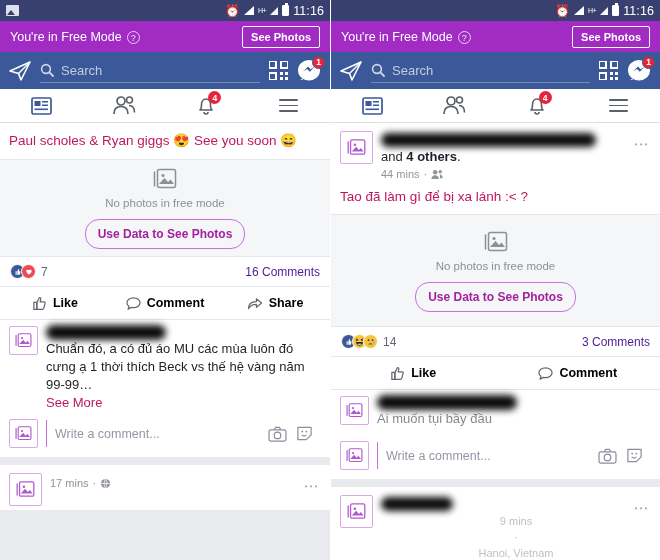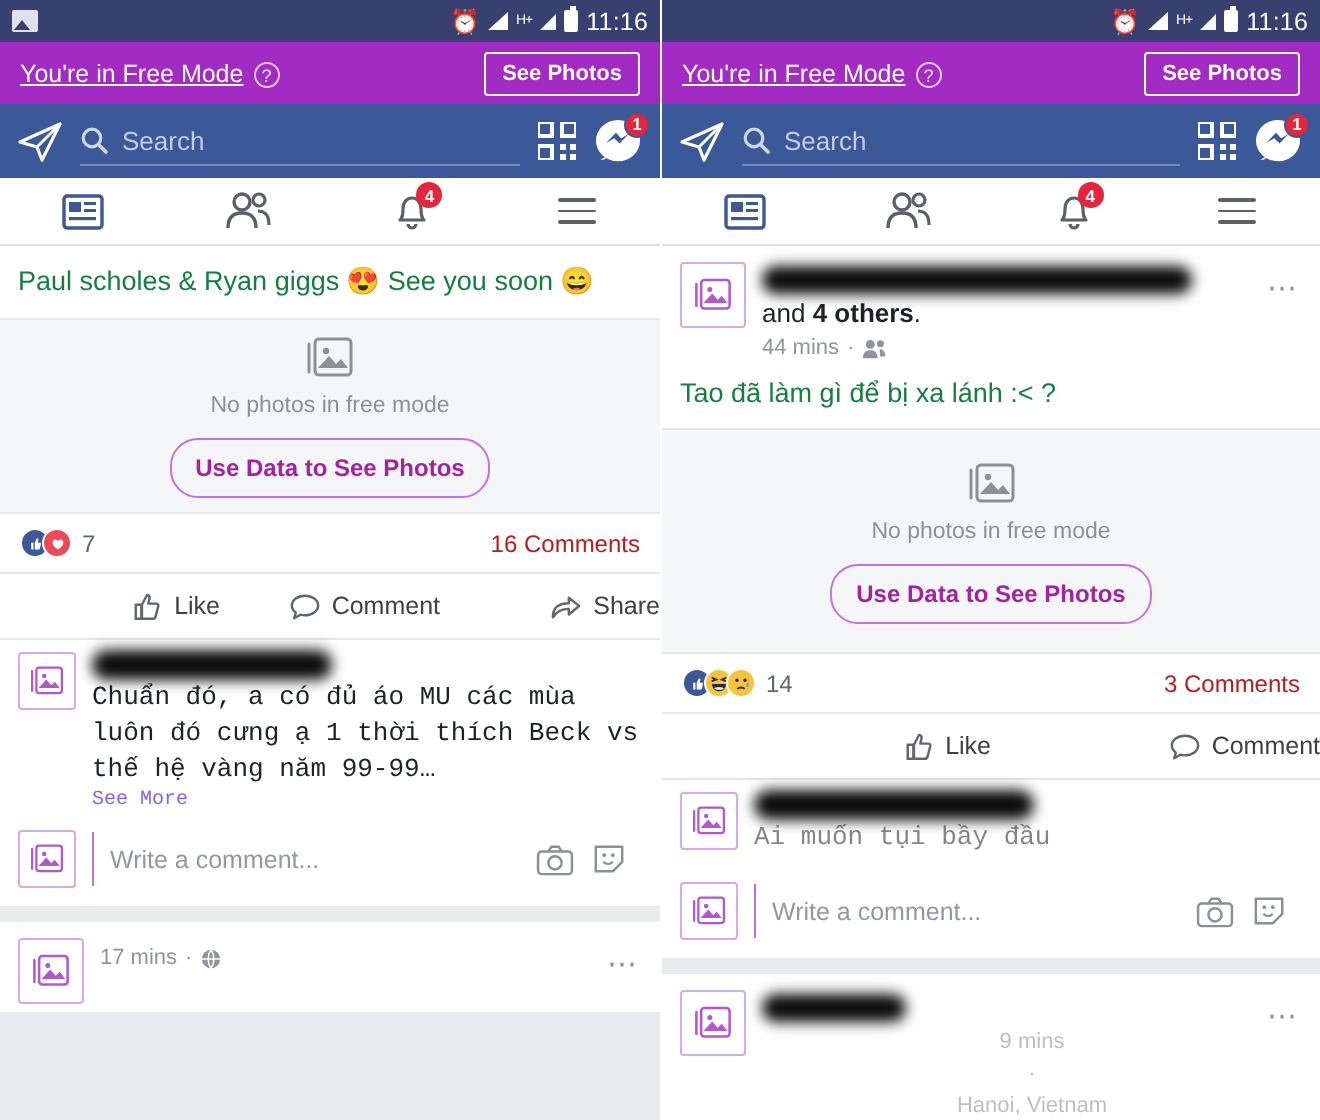--- a/index.html
+++ b/index.html
@@ -35,21 +35,21 @@
   .sb-hplus { font-size:7px; letter-spacing:-0.5px; }
   .sb-batt { width:7px; height:11px; border:1.5px solid #fff; border-radius:1px; position:relative; background:#fff;}
   .sb-batt::before{content:"";position:absolute;top:-3px;left:1.5px;width:3px;height:2px;background:#fff;}
   .sb-time { font-size:12.5px; font-weight:500; letter-spacing:0.1px; }
 
   
   .freemode {
     height:31px; background:#a22bc4; display:flex; align-items:center;
     padding:0 10px; color:#fff;
   }
-  .freemode .fm-text { font-size:12.5px;text-decoration:underline; }
+  .freemode .fm-text { font-size:12.5px; }
   .fm-help {
     display:inline-flex; align-items:center; justify-content:center;
     width:13px; height:13px; border:1px solid rgba(255,255,255,.75);
     border-radius:50%; font-size:9px; margin-left:5px; color:rgba(255,255,255,.9);
     position:relative; top:1px;
   }
   .fm-btn {
     margin-left:auto; border:1px solid #fff; color:#fff; background:transparent;
     font-size:11px; font-weight:bold; padding:4px 8px; border-radius:2px;
     font-family:"Liberation Sans", sans-serif; cursor:pointer;
@@ -99,21 +99,21 @@
   .post-meta { margin-left:8px; flex:1; min-width:0; padding-top:1px; }
   .redact {
     background:#0a0a0a; border-radius:12px; display:inline-block;
     filter: blur(3.5px);
   }
   .namerow { font-size:13px; color:#1d2129; line-height:16px; }
   .namerow b { font-weight:bold; }
   .timestamp { font-size:11px; color:#90949c; margin-top:3px; display:flex; align-items:center; gap:4px;}
   .dots { position:absolute; right:10px; top:12px; color:#90949c; letter-spacing:1.5px; font-size:15px; }
 
-  .status-text { font-size:13.5px; color:#15803d; padding:4px 9px 8px 9px; line-height:18px; }
+  .status-text { font-size:13.5px; color:#be185d; padding:4px 9px 8px 9px; line-height:18px; }
 
   
   .photo-box {
     background:#f5f6f7; border-top:1px solid #e4e6eb; border-bottom:1px solid #e4e6eb;
     display:flex; flex-direction:column; align-items:center; justify-content:center;
   }
   .photo-box .cap { font-size:11.5px; color:#8d9096; margin-top:6px; }
   .use-data {
     margin-top:10px; border:1.3px solid #c66fe0; color:#a4219f; background:transparent;
     font-size:12px; font-weight:bold; padding:7px 12px; border-radius:14px;
@@ -126,33 +126,33 @@
     border-bottom:1px solid #e4e6eb;
   }
   .react-icons { display:flex; align-items:center; }
   .react-icons .r { width:15px; height:15px; border-radius:50%; margin-right:-4px;
     display:flex;align-items:center;justify-content:center; font-size:9px; border:1.2px solid #fff; }
   .r-like { background:#3b5998; }
   .r-love { background:#ed4956; }
   .r-haha { background:#f7c33d; }
   .r-sad  { background:#f7c33d; }
   .react-count { margin-left:9px; font-size:12px; color:#616770; }
-  .comment-count { margin-left:auto; font-size:12px; color:#b91c1c; }
+  .comment-count { margin-left:auto; font-size:12px; color:#4c1d95; }
 
   
   .actionrow { display:flex; align-items:center; height:33px; border-bottom:1px solid #e4e6eb; }
-  .action { flex:1; display:flex; align-items:center; justify-content:flex-end; gap:6px;
-    font-size:12.5px; color:#404040; font-weight:normal; }
-
-  
-  .comment { display:flex; padding:6px 9px 2px 9px;font-family:Liberation Mono, monospace; }
+  .action { flex:1; display:flex; align-items:center; justify-content:center; gap:6px;
+    font-size:12.5px; color:#000000; font-weight:bold; }
+
+  
+  .comment { display:flex; padding:6px 9px 2px 9px; }
   .comment .avatar { width:29px; height:29px; flex:0 0 29px; }
   .cbody { margin-left:8px; flex:1; min-width:0; }
   .ctext { font-size:13px; color:#1d2129; line-height:18px; }
-  .seemore { font-size:10px; color:#8b5cf6; margin-top:1px; }
+  .seemore { font-size:13px; color:#be185d; margin-top:1px; }
 
   .composer { display:flex; align-items:center; padding:7px 9px 9px 9px; gap:8px;}
   .composer .avatar { width:29px; height:29px; flex:0 0 29px; }
   .cinput {
     flex:1; display:flex; align-items:center; height:27px; border-left:1.5px solid #c66fe0;
     padding:0 8px; color:#9197a3; font-size:12.5px; background:#fff;
   }
   .cicons { display:flex; align-items:center; gap:9px; margin-left:auto; }
   .gap { height:8px; background:#e9eaed; }
   svg { display:block; }

